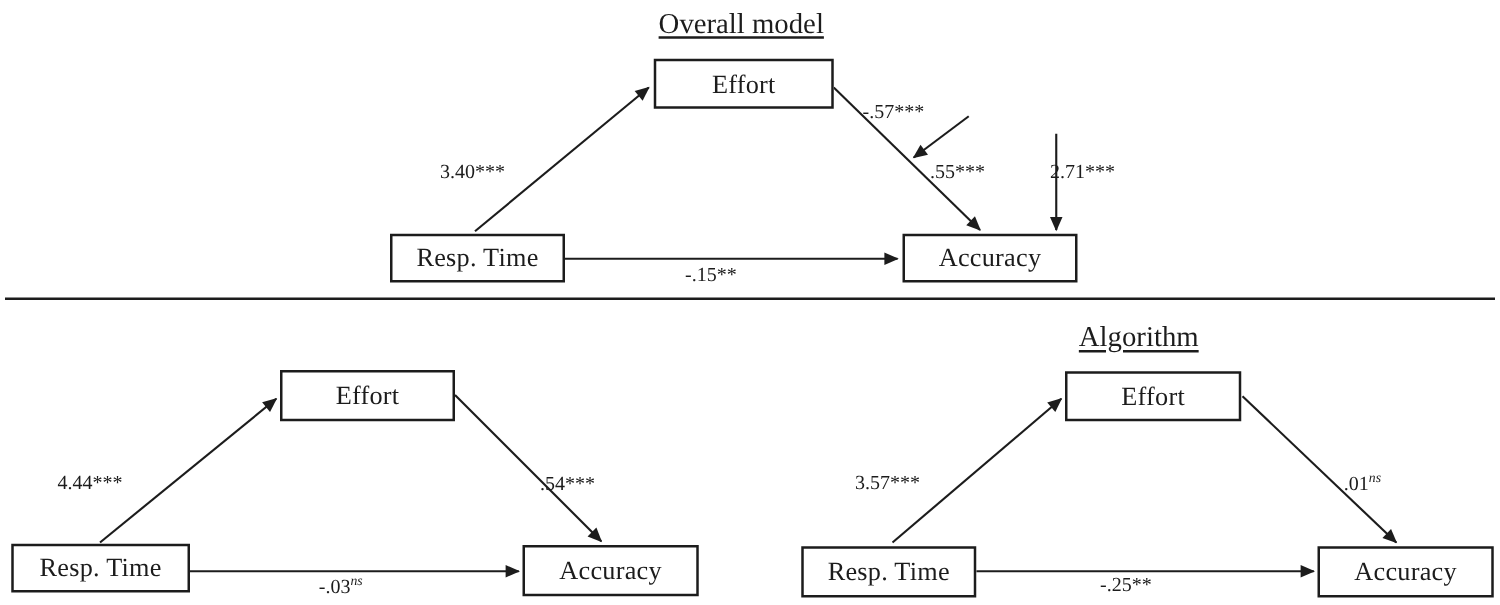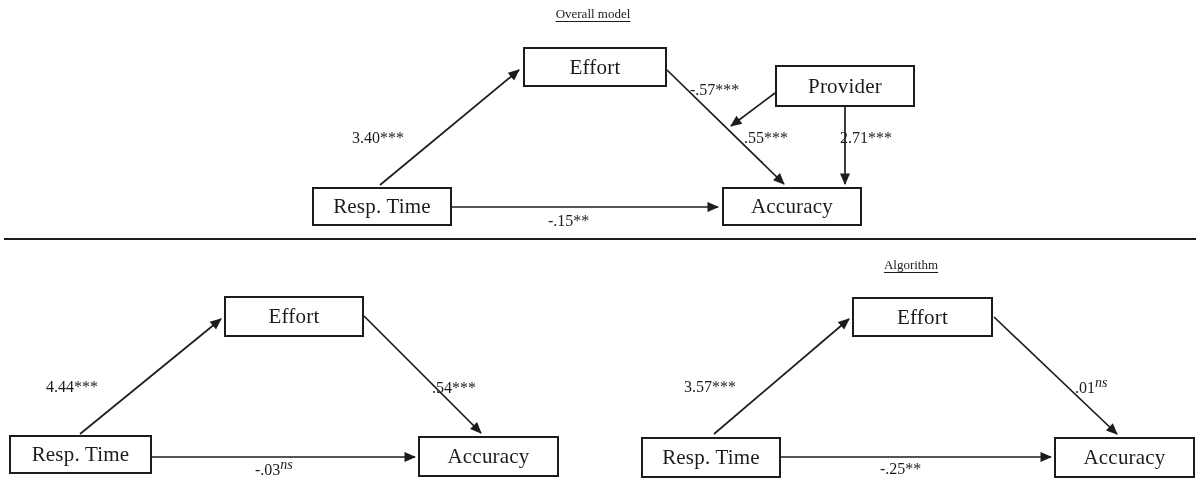--- a/index.html
+++ b/index.html
@@ -7,27 +7,27 @@
     position:relative;width:1200px;height:484px;background:#ffffff;overflow:hidden;
     font-family:"Liberation Serif","DejaVu Serif",serif;color:#1c1c1c;
   }
   #arrows{position:absolute;left:0;top:0;width:1200px;height:484px;}
   .node{
     position:absolute;box-sizing:border-box;border:2px solid #1c1c1c;background:#ffffff;
     display:flex;align-items:center;justify-content:center;
     font-size:21px;letter-spacing:0.2px;white-space:nowrap;
   }
   .title{
-    position:absolute;width:220px;text-align:center;font-size:13px;
+    position:absolute;width:220px;text-align:center;font-size:23px;
     text-decoration:underline;text-underline-offset:3px;white-space:nowrap;
   }
   .coef{
     position:absolute;width:90px;text-align:left;font-size:16px;white-space:nowrap;
   }
-  .coef sup{font-size:14px;font-style:italic;line-height:0;}
+  .coef sup{font-size:11px;font-style:italic;line-height:0;}
   .divider{position:absolute;background:#1c1c1c;}
 </style>
 </head>
 <body>
 
 <div id="figure">
 
   <svg id="arrows" viewBox="0 0 1200 484">
     <defs>
       <marker id="ah" markerWidth="13" markerHeight="11" refX="11" refY="5.5" orient="auto" markerUnits="userSpaceOnUse">
@@ -46,21 +46,20 @@
     <line x1="152" y1="457" x2="415" y2="457" stroke="#1c1c1c" stroke-width="1.7" marker-end="url(#ah)"></line>
 
     <line x1="714" y1="434" x2="849" y2="319" stroke="#1c1c1c" stroke-width="1.7" marker-end="url(#ah)"></line>
     <line x1="994" y1="317" x2="1117" y2="434" stroke="#1c1c1c" stroke-width="1.7" marker-end="url(#ah)"></line>
     <line x1="781" y1="457" x2="1051" y2="457" stroke="#1c1c1c" stroke-width="1.7" marker-end="url(#ah)"></line>
   </svg>
 
   <div class="title" style="left:483px;top:6px">Overall model</div>
 
   <div class="node" style="left:523px;top:47px;width:144px;height:40px">Effort</div>
-  <div class="node" style="left:775px;top:65px;width:140px;height:42px">Provider</div>
   <div class="node" style="left:312px;top:187px;width:140px;height:39px">Resp. Time</div>
   <div class="node" style="left:722px;top:187px;width:140px;height:39px">Accuracy</div>
 
   <div class="coef" style="left:352px;top:129px"><span>3.40***</span><sup></sup></div>
   <div class="coef" style="left:690px;top:81px"><span>-.57***</span><sup></sup></div>
   <div class="coef" style="left:744px;top:129px"><span>.55***</span><sup></sup></div>
   <div class="coef" style="left:840px;top:129px"><span>2.71***</span><sup></sup></div>
   <div class="coef" style="left:548px;top:212px"><span>-.15**</span><sup></sup></div>
 
   <div class="divider" style="left:4px;top:238px;width:1192px;height:2px"></div>

